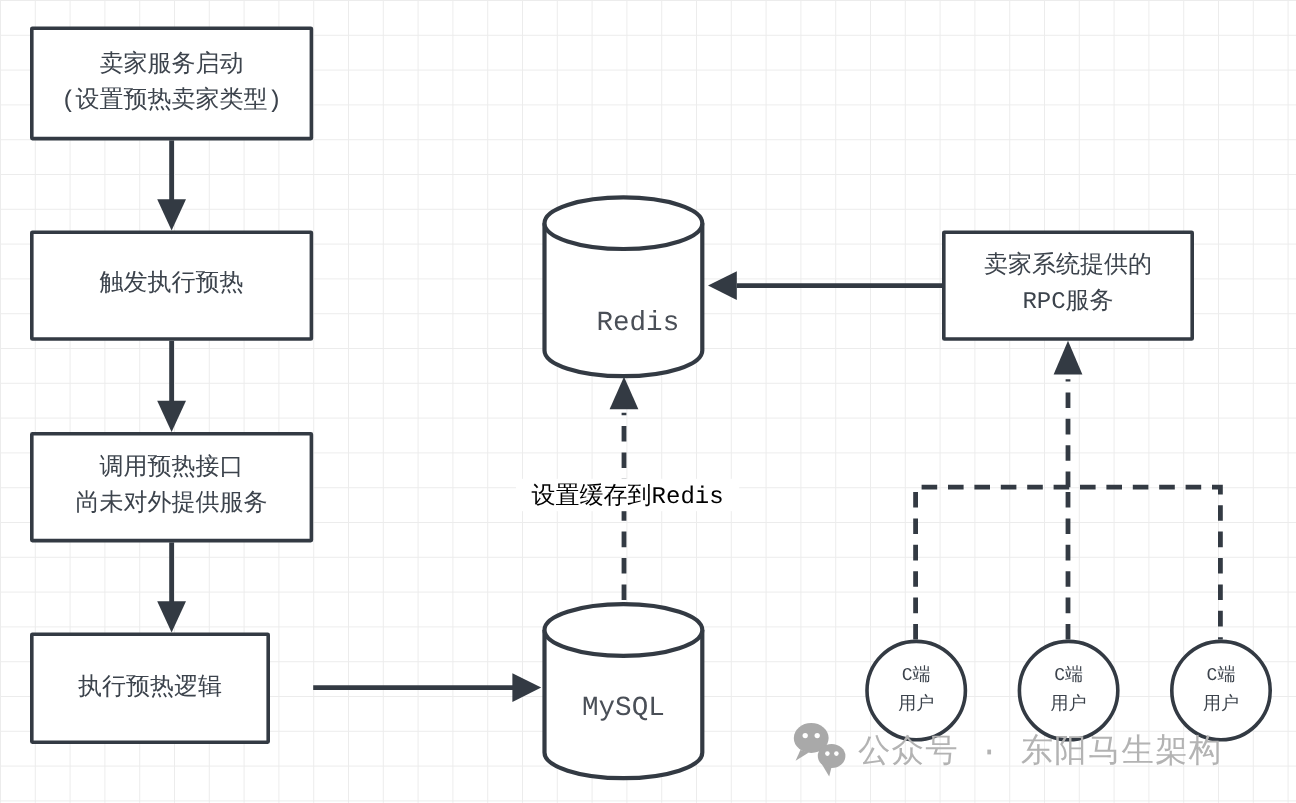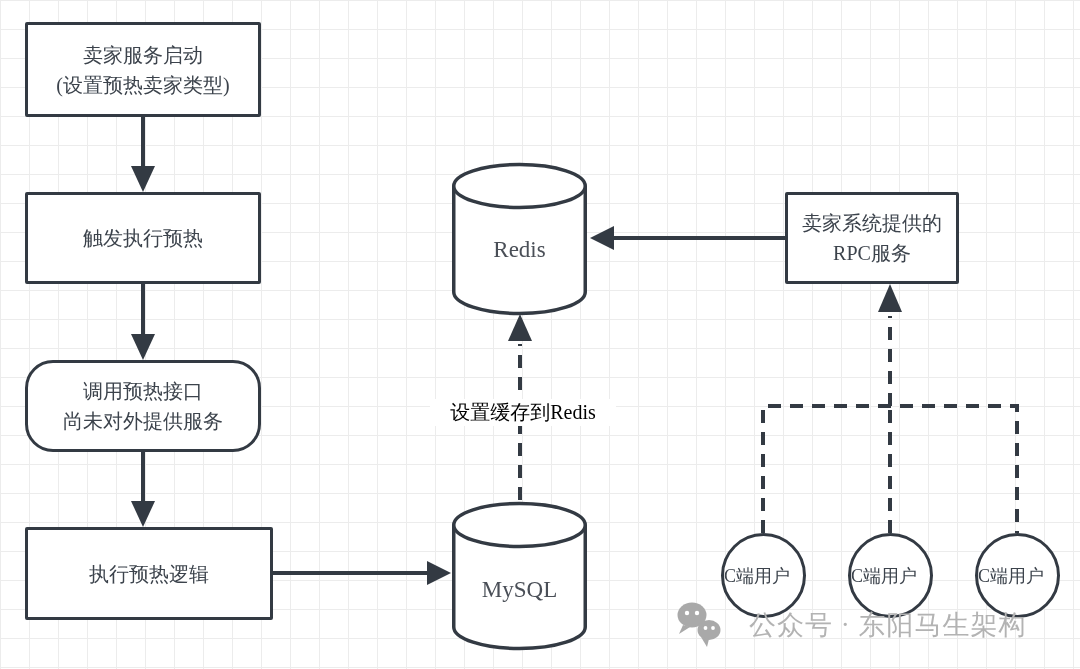--- a/index.html
+++ b/index.html
@@ -3,42 +3,42 @@
 <meta charset="utf-8">
 <style>
   html,body{margin:0;padding:0;}
   .canvas{
     position:relative;width:1080px;height:669px;overflow:hidden;
     background-color:#ffffff;
     background-image:
       linear-gradient(to right,#ececec 1px,transparent 1px),
       linear-gradient(to bottom,#ececec 1px,transparent 1px);
     background-size:29px 29px;
-    font-family:Liberation Serif, serif;
+    font-family:Liberation Mono, monospace;
   }
   .overlay{position:absolute;left:0;top:0;width:1080px;height:669px;pointer-events:none;}
   .flow-box{
     position:absolute;box-sizing:border-box;background:#ffffff;
     border:3.5px solid #333a43;border-radius:2px;
     display:flex;flex-direction:column;justify-content:center;align-items:center;
     font-size:20px;line-height:30px;color:#3c434c;text-align:center;white-space:nowrap;
   }
   .user-circle{
     position:absolute;box-sizing:border-box;width:85px;height:85px;background:#ffffff;
     border:3.5px solid #333a43;border-radius:50%;
-    display:flex;flex-direction:row;justify-content:flex-start;align-items:center;
-    font-size:18px;line-height:24px;color:#3c434c;text-align:center;
+    display:flex;flex-direction:column;justify-content:center;align-items:center;
+    font-size:15px;line-height:24px;color:#3c434c;text-align:center;
   }
   .db-label{position:absolute;width:135px;text-align:center;font-size:23px;color:#4a4f57;}
   .edge-label{
     position:absolute;left:430px;top:399px;width:186px;text-align:center;
     font-size:20px;color:#000000;background:#ffffff;white-space:nowrap;
   }
   .watermark{
-    position:absolute;left:676px;top:601px;display:flex;align-items:center;gap:27px;
+    position:absolute;left:660px;top:601px;display:flex;align-items:center;gap:9px;
     color:#b3b3b3;font-size:27px;letter-spacing:1px;white-space:nowrap;
   }
 </style>
 </head>
 <body>
 
 <div class="canvas">
 
   <svg class="overlay" viewBox="0 0 1080 669" xmlns="http://www.w3.org/2000/svg">
     <g stroke="#333a43" fill="#333a43">
@@ -92,35 +92,35 @@
 
   <div class="flow-box" style="left:25px;top:22px;width:236px;height:95px;">
     <span>卖家服务启动</span>
     <span>(设置预热卖家类型)</span>
   </div>
 
   <div class="flow-box" style="left:25px;top:192px;width:236px;height:92px;">
     <span>触发执行预热</span>
   </div>
 
-  <div class="flow-box" style="left:25px;top:360px;width:236px;height:92px;border-radius:28px;">
+  <div class="flow-box" style="left:25px;top:360px;width:236px;height:92px;">
     <span>调用预热接口</span>
     <span>尚未对外提供服务</span>
   </div>
 
-  <div class="flow-box" style="left:25px;top:527px;width:248px;height:93px;">
+  <div class="flow-box" style="left:25px;top:527px;width:200px;height:93px;">
     <span>执行预热逻辑</span>
   </div>
 
-  <div class="flow-box" style="left:785px;top:192px;width:174px;height:92px;">
+  <div class="flow-box" style="left:785px;top:192px;width:210px;height:92px;">
     <span>卖家系统提供的</span>
     <span>RPC服务</span>
   </div>
 
-  <div class="db-label" style="left:452px;top:237px;">Redis</div>
+  <div class="db-label" style="left:452px;top:256px;padding-left:12px;">Redis</div>
   <div class="db-label" style="left:452px;top:577px;">MySQL</div>
 
   <div class="edge-label">设置缓存到Redis</div>
 
   <div class="user-circle" style="left:721px;top:533px;">
     <span>C端</span>
     <span>用户</span>
   </div>
   <div class="user-circle" style="left:848px;top:533px;">
     <span>C端</span>

